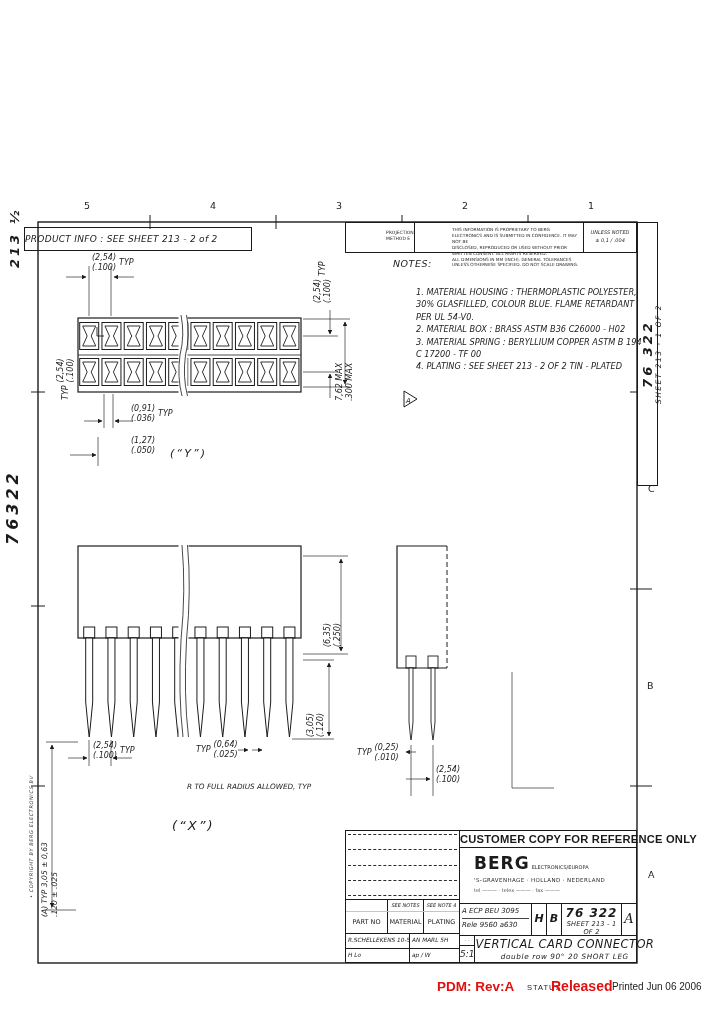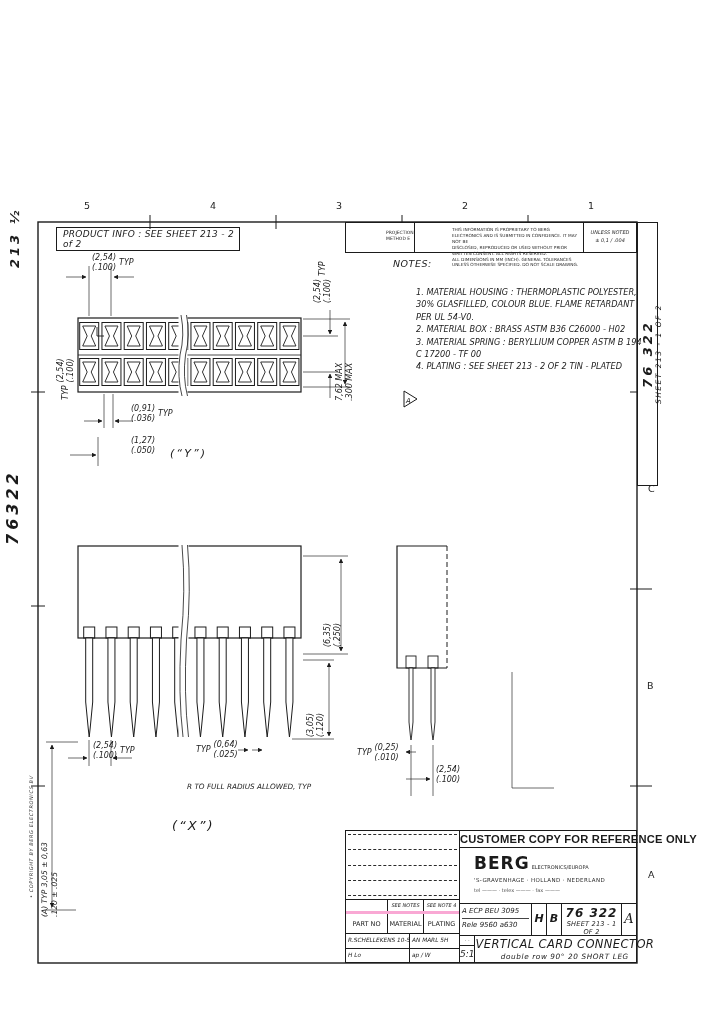--- a/index.html
+++ b/index.html
@@ -17,22 +17,22 @@
   .dim .fr{display:flex;flex-direction:column}
   .dim .fr span{display:block}
 
   
   #notes-block{position:absolute;left:393px;top:258px;width:256px}
   .notes-title{font:italic 9.5px/12px "DejaVu Sans",sans-serif;margin-bottom:16px;letter-spacing:.5px}
   .nline{font:italic 8.2px/12.4px "DejaVu Sans",sans-serif;margin-left:23px;white-space:nowrap}
   .nline.cont{}
 
   
-  .pnote{position:absolute;left:56px;top:227px;width:184px;height:24px;border:1.2px solid #1b1b1b;
-         display:flex;align-items:center;padding-left:6px;box-sizing:border-box;
+  .pnote{position:absolute;left:24px;top:227px;width:228px;height:24px;border:1.2px solid #1b1b1b;
+         display:flex;align-items:center;box-sizing:border-box;
          font:italic 9px "DejaVu Sans",sans-serif;letter-spacing:.3px}
   .hcell{position:absolute;border:1.2px solid #1b1b1b;background:#fff;box-sizing:border-box}
   .microtxt{position:absolute;font:4.3px/5.9px "DejaVu Sans",sans-serif;color:#2a2a2a}
 
   
   .edgebox{position:absolute;left:637px;top:222px;width:21px;height:264px;border:1.4px solid #1b1b1b;box-sizing:border-box;background:#fff}
   .edge-rot{position:absolute;left:641px;top:482px;width:256px;transform:rotate(-90deg);transform-origin:0 0;text-align:center}
   .edge-part{font:italic 700 13px/13px "DejaVu Sans",sans-serif;letter-spacing:3px}
   .edge-sheet{font:italic 7.5px/9px "DejaVu Sans",sans-serif;letter-spacing:1.5px}
 
@@ -47,21 +47,21 @@
   
   .tb{position:absolute;left:345px;top:830px;width:292px;height:133px;border:1.3px solid #1b1b1b;
       box-sizing:border-box;display:flex;background:#fff}
   .tb *{box-sizing:border-box}
   .tb-left{width:115px;border-right:1.1px solid #1b1b1b;display:flex;flex-direction:column}
   .revrows{height:68px;display:flex;flex-direction:column;justify-content:space-between;padding:3px 2px}
   .revrow{border-bottom:1px dashed #2a2a2a;height:0}
   .seerow{height:12px;display:flex;border-top:1px solid #1b1b1b}
   .seerow div{font:italic 5px/11px "DejaVu Sans",sans-serif;text-align:center}
   .see1{width:41px}.see2{width:36px;border-left:1px solid #1b1b1b}.see3{width:36px;border-left:1px solid #1b1b1b}
-  .lblrow{height:22px;display:flex;border-top:3px solid #f9a8d4}
+  .lblrow{height:22px;display:flex;border-top:1px solid #f9a8d4}
   .lblrow div{font:6.5px/20px "DejaVu Sans",sans-serif;text-align:center}
   .lc1{width:41px}.lc2{width:36px;border-left:1px solid #1b1b1b}.lc3{width:36px;border-left:1px solid #1b1b1b}
   .sigrow{display:flex;border-top:1px solid #1b1b1b;flex:1}
   .sigrow div{font:italic 5.8px/8px "DejaVu Sans",sans-serif;padding:2px 2px;overflow:hidden;white-space:nowrap}
   .sga{width:63px}.sgb{width:50px;border-left:1px solid #1b1b1b}
 
   .tb-right{width:176px;display:flex;flex-direction:column}
   .banner{height:17px;border-bottom:1.1px solid #1b1b1b;text-align:center;
           font:700 11.2px/16px "Liberation Sans",sans-serif;letter-spacing:.2px;transform-origin:center;white-space:nowrap}
   .brand{height:56px;border-bottom:1.1px solid #1b1b1b;padding:6px 0 0 14px;position:relative}
@@ -484,14 +484,20 @@
           <div class="val">5:1</div>
         </div>
         <div class="bc-title">
           <div class="t1">VERTICAL CARD CONNECTOR</div>
           <div class="t2">double row 90° 20  SHORT LEG</div>
         </div>
       </div>
     </div>
   </div>
 
+  <div class="statusbar">
+    <span class="sb-pdm">PDM: Rev:A</span>
+    <span class="sb-status">STATUS</span>
+    <span class="sb-rel">Released</span>
+    <span class="sb-printed">Printed Jun 06 2006</span>
+  </div>
 
 </div>
 
 </body></html>

